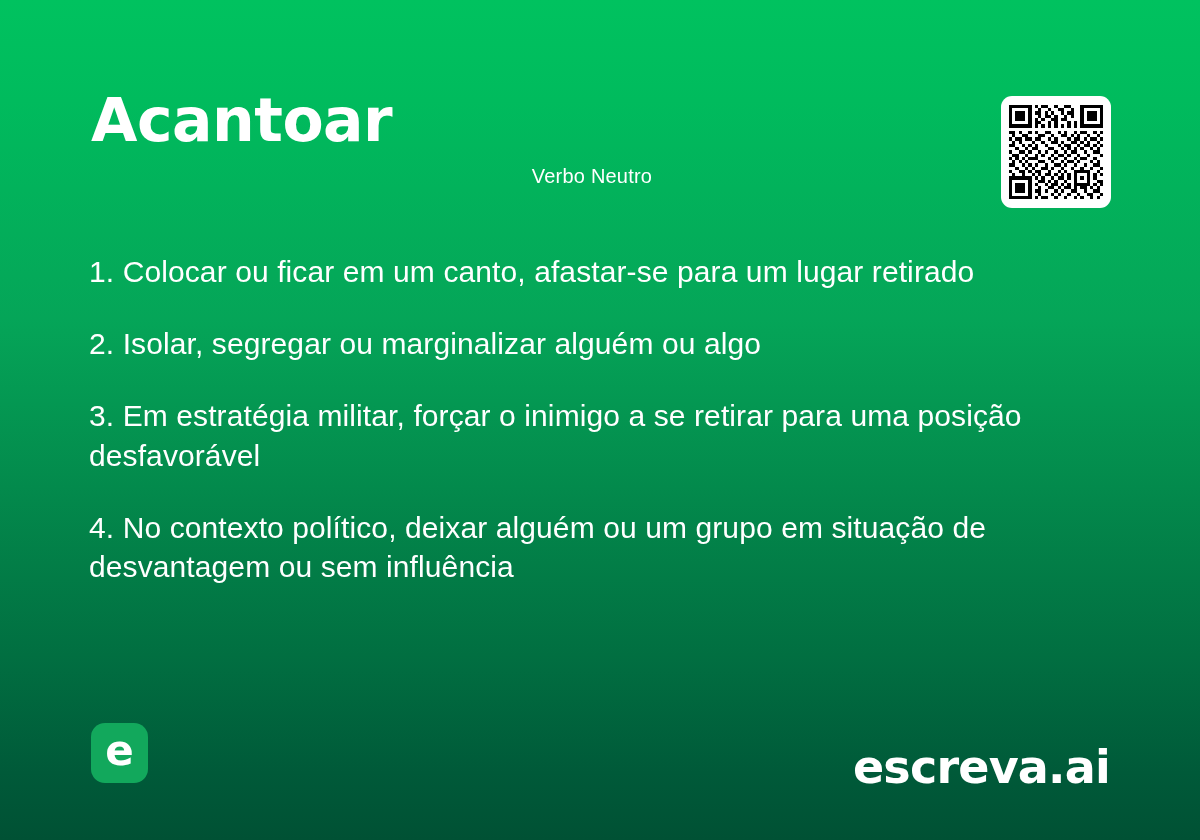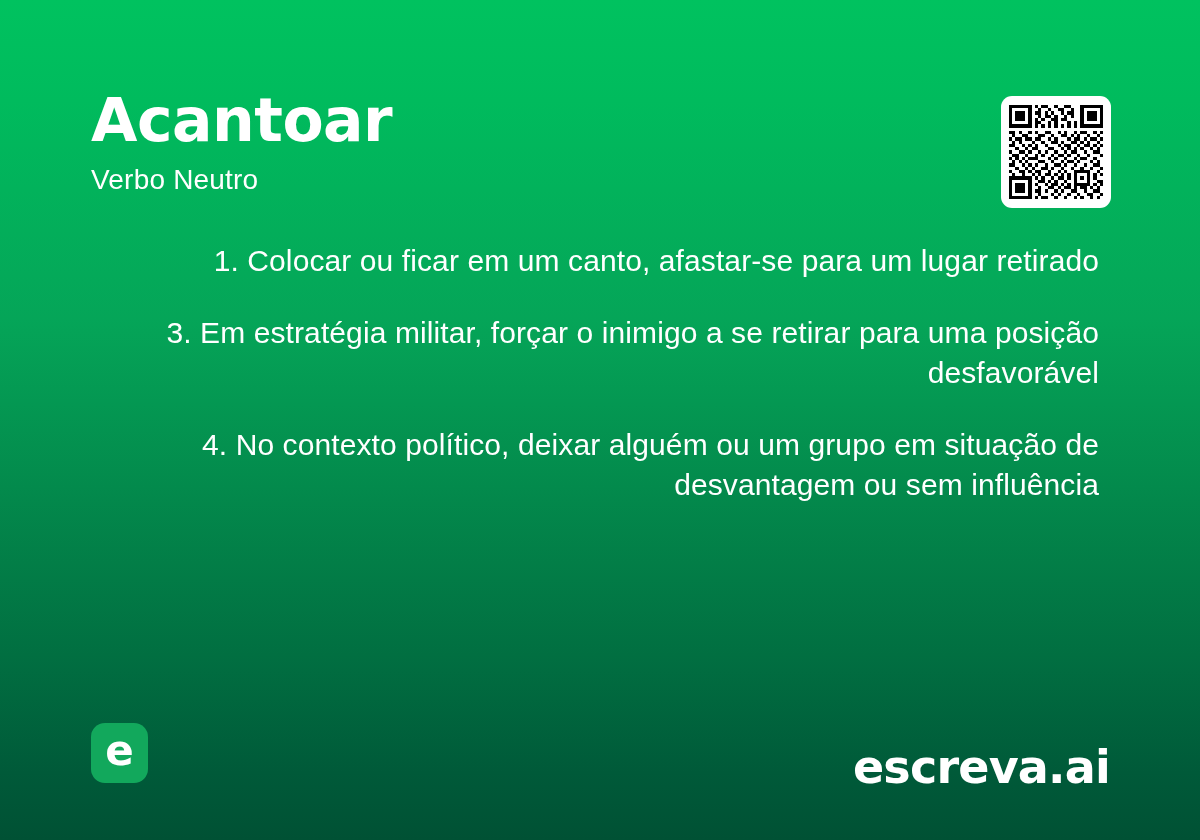--- a/index.html
+++ b/index.html
@@ -45,25 +45,26 @@
     font-size: 60px;
     line-height: 1.08;
     font-weight: 700;
     letter-spacing: -0.5px;
     font-family: "DejaVu Sans", sans-serif;
   }
 
   .word-class {
     margin: 12px 17px 0 0;
     color: #ffffff;
-    font-size: 28px;
+    font-size: 20px;
     line-height: 1.1;
     font-weight: 500;
     letter-spacing: 0.2px;
     font-family: "Liberation Sans", sans-serif;
+    text-align: center;
   }
 
   
   .qr-panel {
     position: absolute;
     left: 1001px;
     top: 96px;
     width: 110px;
     height: 112px;
     background: #ffffff;
@@ -78,23 +79,22 @@
     display: block;
     width: 94px;
     height: 94px;
     shape-rendering: crispEdges;
   }
 
   
   .definitions {
     position: absolute;
     left: 89px;
-    top: 241px;
+    top: 252px;
     width: 1010px;
-    text-align: right;
   }
   .definition {
     color: #ffffff;
     font-size: 30px;
     line-height: 1.33;
     font-weight: 400;
     letter-spacing: 0.1px;
     margin: 0 0 32px 0;
     font-family: "Liberation Sans", sans-serif;
   }
@@ -427,20 +427,21 @@
         <rect x="20" y="28" width="1" height="1"></rect>
           <rect x="22" y="28" width="1" height="1"></rect>
         <rect x="25" y="28" width="1" height="1"></rect>
           <rect x="27" y="28" width="1" height="1"></rect>
       </g>
     </svg>
   </div>
 
   <div class="definitions">
     <p class="definition">1. Colocar ou ficar em um canto, afastar-se para um lugar retirado</p>
+    <p class="definition">2. Isolar, segregar ou marginalizar alguém ou algo</p>
     <p class="definition">3. Em estratégia militar, forçar o inimigo a se retirar para uma posição desfavorável</p>
     <p class="definition">4. No contexto político, deixar alguém ou um grupo em situação de desvantagem ou sem influência</p>
   </div>
 
   <div class="footer">
     <div class="brand-mark">
       <span>e</span>
     </div>
     <div class="brand-wordmark">escreva.ai</div>
   </div>

